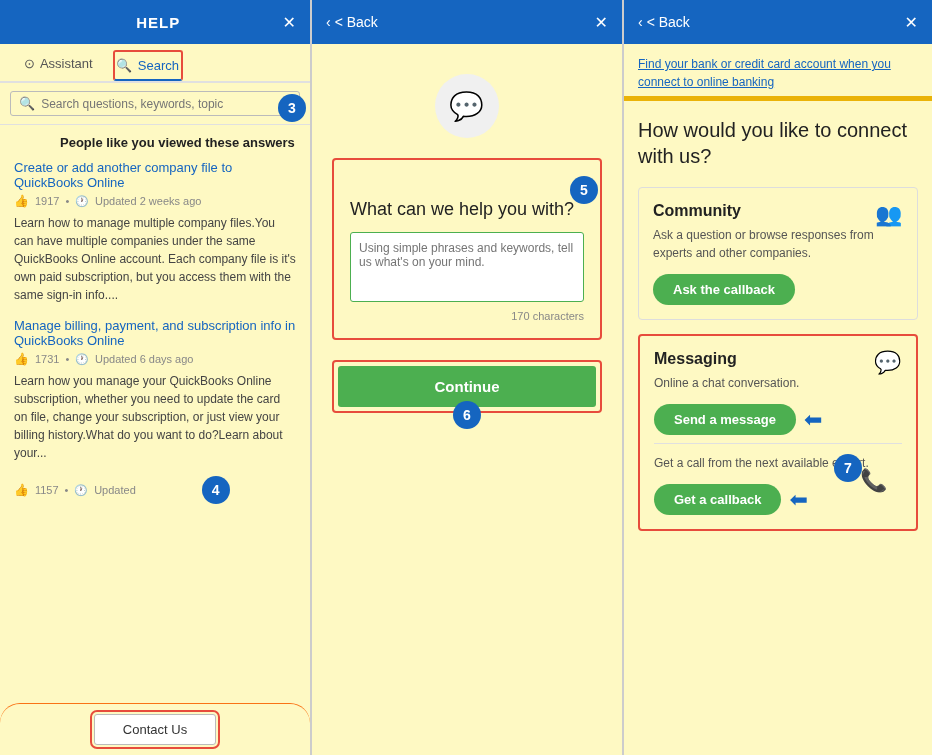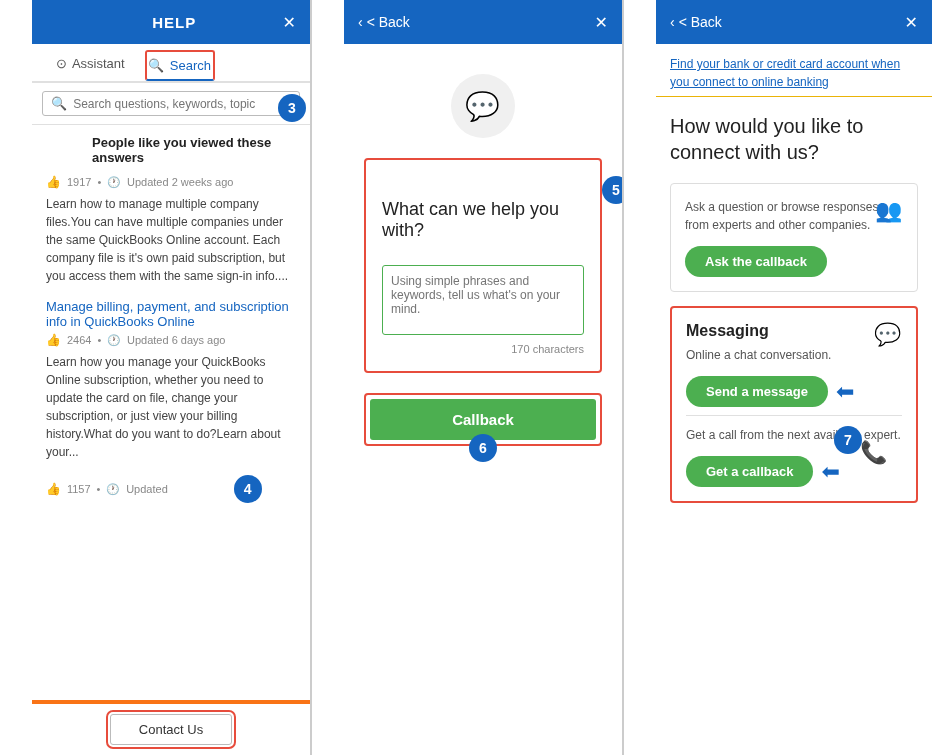--- a/index.html
+++ b/index.html
@@ -16,26 +16,25 @@
     .panels-container {
       display: flex;
       flex-direction: row;
       width: 932px;
       height: 755px;
       background: #ccc;
       gap: 2px;
     }
     
     .panel {
-      background: #ffffff;
+      background: #fef9c3;
       display: flex;
       flex-direction: column;
       overflow: hidden;
       position: relative;
-      padding-left: 32px;
     }
     .panel-1 { width: 310px; }
     .panel-2 { width: 310px; }
     .panel-3 { flex: 1; }
 
     .panel-header {
       background: #1565c0;
       color: #fff;
       display: flex;
       align-items: center;
@@ -145,23 +144,24 @@
       gap: 6px;
     }
     .article-desc {
       font-size: 12px;
       color: #444;
       margin-bottom: 14px;
       line-height: 1.5;
     }
     .panel-footer {
       padding: 10px 14px;
-      border-top: 4px solid #f97316;
+      border-top: 1px solid #f97316;
       display: flex;
       justify-content: center;
+      border-radius: 20px;
     }
     .contact-us-btn {
       border: 1px solid #bbb;
       background: #fff;
       color: #333;
       font-size: 13px;
       padding: 7px 28px;
       border-radius: 3px;
       cursor: pointer;
       outline: 2px solid #e74c3c;
@@ -189,21 +189,21 @@
     }
     .help-box {
       border: 2px solid #e74c3c;
       border-radius: 4px;
       padding: 16px;
       width: 100%;
     }
     .help-box-title {
       font-size: 18px;
       color: #222;
-      margin-bottom: 24px;
+      margin-bottom: 12px;
     }
     .help-textarea {
       width: 100%;
       border: 1px solid #4caf50;
       border-radius: 3px;
       padding: 8px;
       font-size: 12px;
       color: #aaa;
       resize: none;
       height: 70px;
@@ -230,21 +230,21 @@
       font-weight: bold;
       border: none;
       border-radius: 3px;
       padding: 12px;
       cursor: pointer;
     }
 
     
     .panel-3-header-extra {
       padding: 10px 14px 6px 14px;
-      border-bottom: 1px solid #eab308;
+      border-bottom: 5px solid #eab308;
     }
     .panel-3-link {
       color: #1565c0;
       font-size: 12px;
       text-decoration: underline;
       cursor: pointer;
     }
     .panel-3-body {
       flex: 1;
       overflow-y: auto;
@@ -357,33 +357,34 @@
       </div>
 
       <div style="position:relative;">
         <div class="step-badge" style="right:-6px; top:-22px;">3</div>
       </div>
     </div>
 
     <div class="panel-body">
       <div class="people-like-heading">People like you viewed these answers</div>
 
+      <a class="article-link">Create or add another company file to QuickBooks Online</a>
       <div class="article-meta">
         <span class="thumb-icon">👍</span>
         <span>1917</span>
         <span>•</span>
         <span class="clock-icon">🕐</span>
         <span>Updated 2 weeks ago</span>
       </div>
       <div class="article-desc">Learn how to manage multiple company files.You can have multiple companies under the same QuickBooks Online account. Each company file is it's own paid subscription, but you access them with the same sign-in info....</div>
 
       <a class="article-link">Manage billing, payment, and subscription info in QuickBooks Online</a>
       <div class="article-meta">
         <span class="thumb-icon">👍</span>
-        <span>2464</span>
+        <span>1731</span>
         <span>•</span>
         <span class="clock-icon">🕐</span>
         <span>Updated 6 days ago</span>
       </div>
       <div class="article-desc">Learn how you manage your QuickBooks Online subscription, whether you need to update the card on file, change your subscription, or just view your billing history.What do you want to do?Learn about your...</div>
 
       <div class="article-meta">
         <span class="thumb-icon">👍</span>
         <span>1157</span>
         <span>•</span>
@@ -418,21 +419,21 @@
       <div class="help-box">
         
         <div class="step-badge" style="position:relative; left:220px; top:0; margin-bottom:-20px;">5</div>
         <div class="help-box-title">What can we help you with?</div>
         <textarea class="help-textarea" placeholder="Using simple phrases and keywords, tell us what's on your mind." style=""></textarea>
         <div class="char-count">170 characters</div>
       </div>
 
       <div class="continue-btn-wrap" style="position:relative;">
         <div class="step-badge" style="position:absolute; left:50%; bottom:-18px; transform:translateX(-50%);">6</div>
-        <button class="continue-btn">Callback</button>
+        <button class="continue-btn">Continue</button>
       </div>
     </div>
   </div>
 
   <div class="panel panel-3">
 
     <div class="panel-header">
       <button class="back-btn">
         <span>‹</span>
         <span>&lt; Back</span>
@@ -442,20 +443,21 @@
 
     <div class="panel-3-header-extra">
       <a class="panel-3-link">Find your bank or credit card account when you connect to online banking</a>
     </div>
 
     <div class="panel-3-body">
       <div class="connect-title">How would you like to connect with us?</div>
 
       <div class="connect-card">
         <div class="connect-card-icon">👥</div>
+        <div class="connect-card-title">Community</div>
         <div class="connect-card-desc">Ask a question or browse responses from experts and other companies.</div>
         <button class="green-btn">Ask the callback</button>
       </div>
 
       <div class="connect-card highlighted">
         <div class="connect-card-icon">💬</div>
         <div class="connect-card-title">Messaging</div>
         <div class="connect-card-desc">Online a chat conversation.</div>
         <div style="display:flex; align-items:center;">
           <button class="green-btn">Send a message</button>

